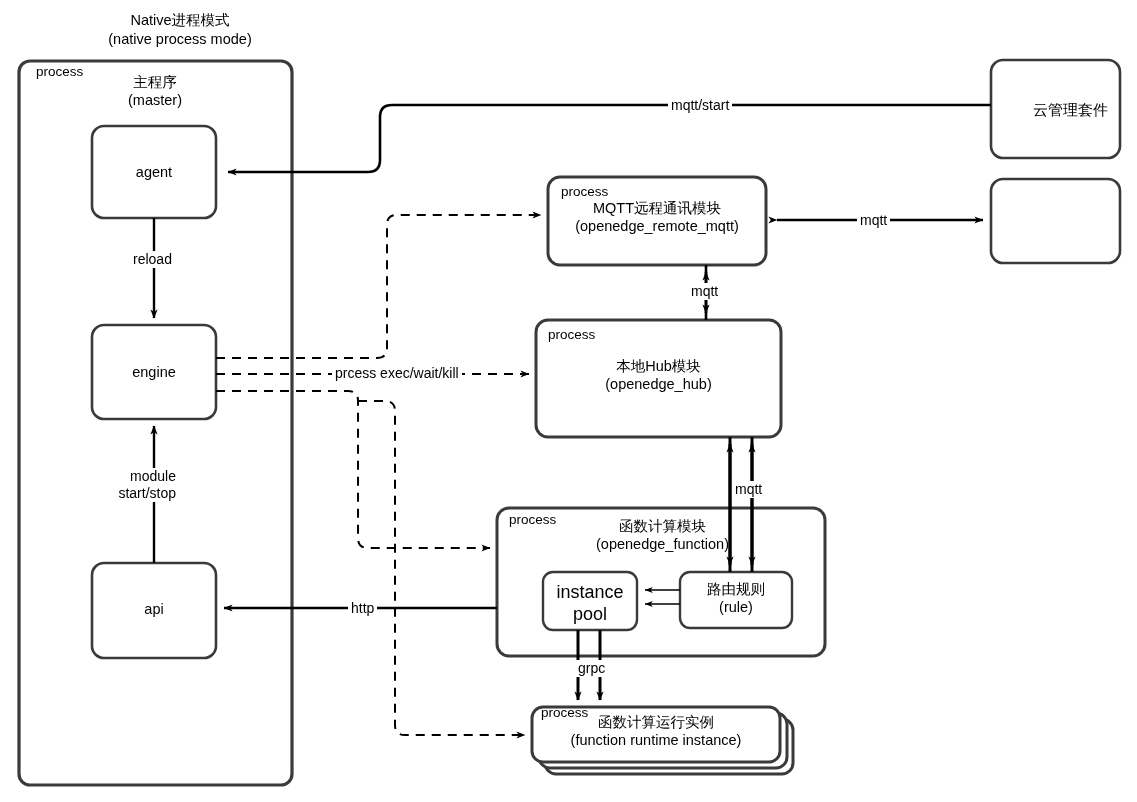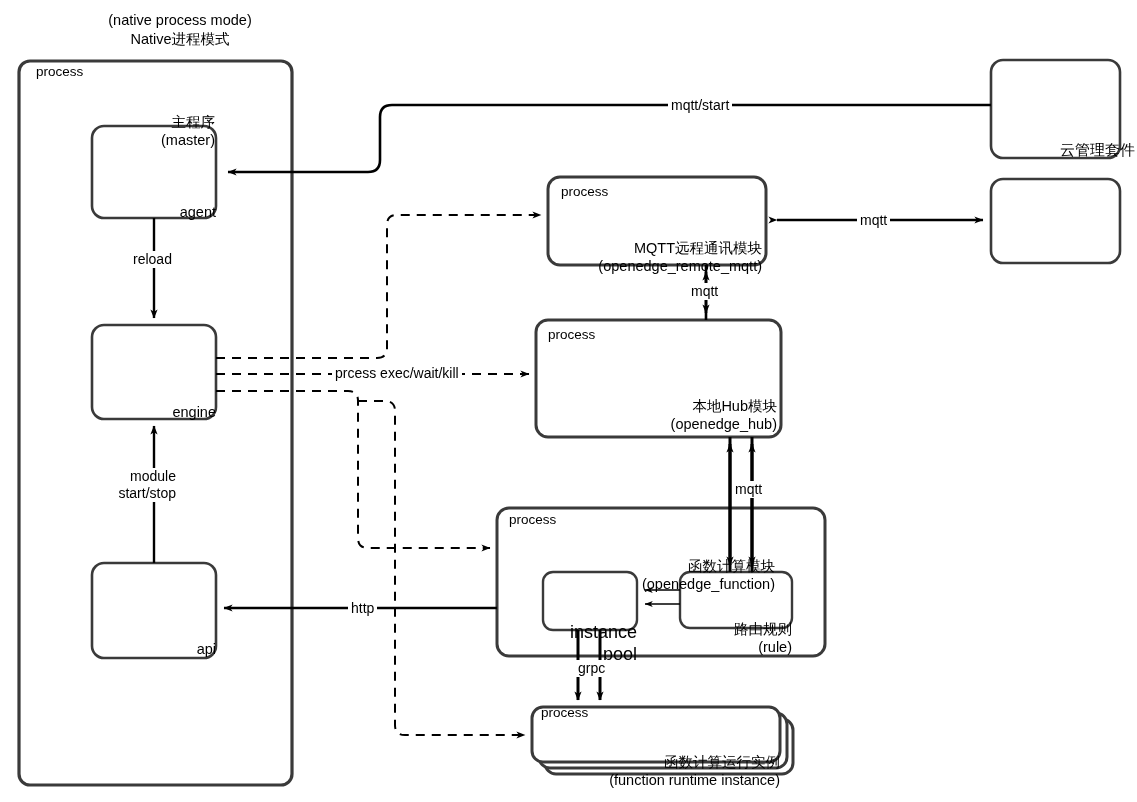--- a/index.html
+++ b/index.html
@@ -1,21 +1,21 @@
 <!DOCTYPE html>
 <html><head>
 <meta charset="utf-8">
 <style>
   html,body{margin:0;padding:0;background:#ffffff;}
   body{width:1137px;height:802px;overflow:hidden;
        font-family:"Liberation Sans","DejaVu Sans",sans-serif;color:#000;}
   #diagram{position:relative;width:1137px;height:802px;}
   svg#canvas{position:absolute;left:0;top:0;width:1137px;height:802px;}
-  .lbl{position:absolute;text-align:right;line-height:1.22;
-       font-size:14.5px;color:#000;white-space:nowrap;margin-top:40px;}
+  .lbl{position:absolute;text-align:center;line-height:1.22;
+       font-size:14.5px;color:#000;white-space:nowrap;}
   .lbl.cn{font-size:15px;}
   .proc-tag{position:absolute;font-size:13.5px;color:#000;white-space:nowrap;}
   .title{position:absolute;text-align:center;font-size:14.5px;line-height:1.3;white-space:nowrap;}
   .edgelbl{position:absolute;font-size:14px;background:#fff;padding:0 3px;
            text-align:center;line-height:1.2;white-space:nowrap;}
 </style>
 </head>
 <body>
 
 <div id="diagram">
@@ -87,22 +87,22 @@
 
     <path d="M 216 374 L 529 374" fill="none" stroke="#000" stroke-width="2" stroke-dasharray="9,7" marker-end="url(#ah)"></path>
 
     <path d="M 216 391 L 348 391 Q 358 391 358 401 L 358 538 Q 358 548 368 548 L 490 548" fill="none" stroke="#000" stroke-width="2" stroke-dasharray="9,7" marker-end="url(#ah)"></path>
 
     <path d="M 358 401 L 385 401 Q 395 401 395 411 L 395 725 Q 395 735 405 735 L 525 735" fill="none" stroke="#000" stroke-width="2" stroke-dasharray="9,7" marker-end="url(#ah)"></path>
 
   </svg>
 
   <div class="title" style="left:49px; top:11px; width:262px;">
+    <div>Native进程模式</div>
     <div>(native process mode)</div>
-    <div>Native进程模式</div>
   </div>
 
   <div class="proc-tag" style="left:36px; top:64px;">process</div>
 
   <div class="lbl" style="left:95px; top:74px; width:120px;">
     <div class="cn">主程序</div>
     <div>(master)</div>
   </div>
 
   <div class="lbl" style="left:92px; top:164px; width:124px;">agent</div>

